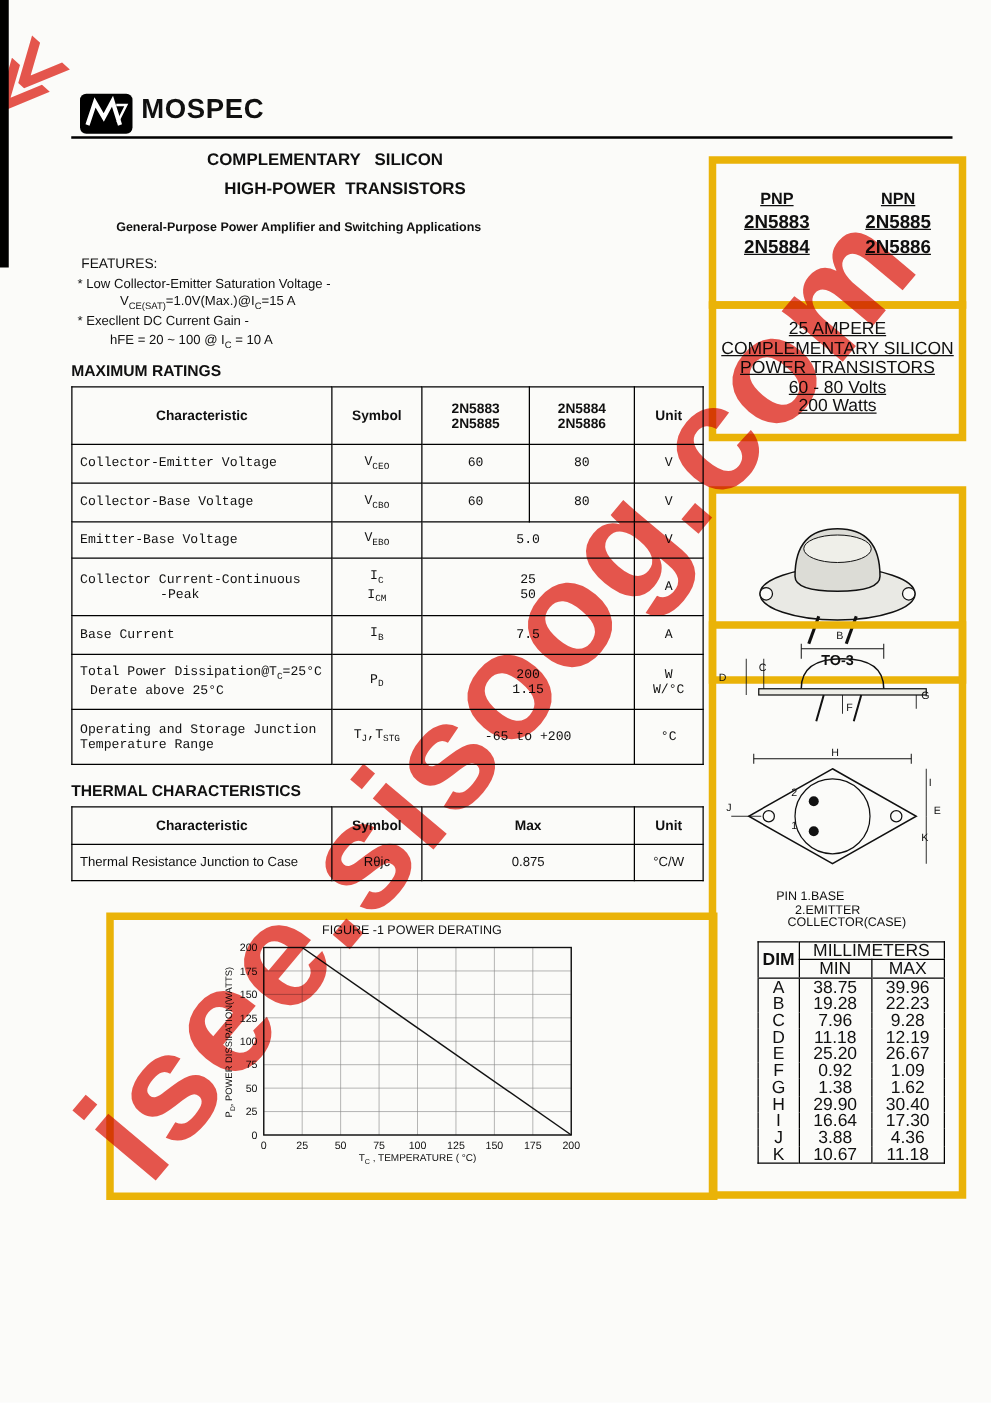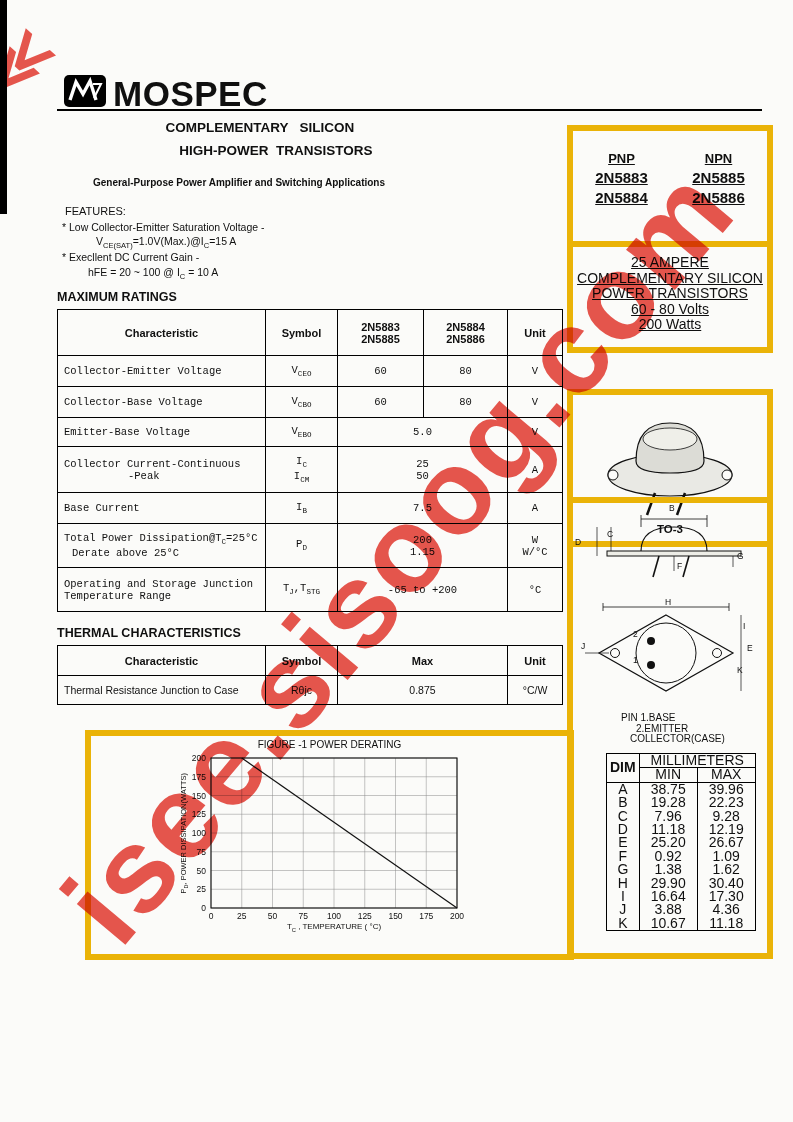--- a/index.html
+++ b/index.html
@@ -1,20 +1,20 @@
 <!DOCTYPE html>
 <html><head>
 <meta charset="utf-8">
 <style>
   html,body{margin:0;padding:0;}
   .page{position:relative;width:793px;height:1122px;background:#fbfbf9;font-family:"Liberation Sans",sans-serif;color:#101010;overflow:hidden;}
   .abs{position:absolute;}
   sub{font-size:0.72em;}
   
-  .brand{font-size:35px;font-weight:bold;letter-spacing:0.5px;}
+  .brand{font-size:22px;font-weight:bold;letter-spacing:0.5px;}
   .hrule{background:#000;height:2px;}
   
   .title-line{font-weight:bold;font-size:13.5px;white-space:pre;text-align:center;}
   .subtitle{font-weight:bold;font-size:10px;text-align:center;}
   .feat-h{font-size:11px;}
   .feat{font-size:10.5px;}
   .section-h{font-weight:bold;font-size:12.5px;}
   
   table{border-collapse:collapse;}
   .mr-table{border:1.5px solid #000;font-size:10.5px;}

